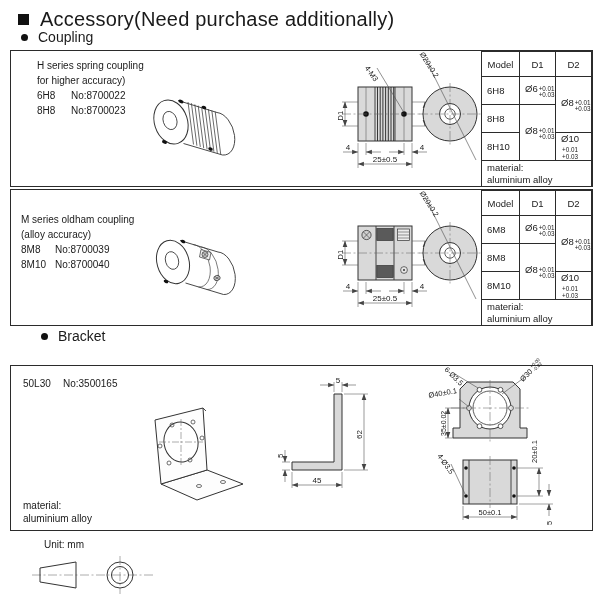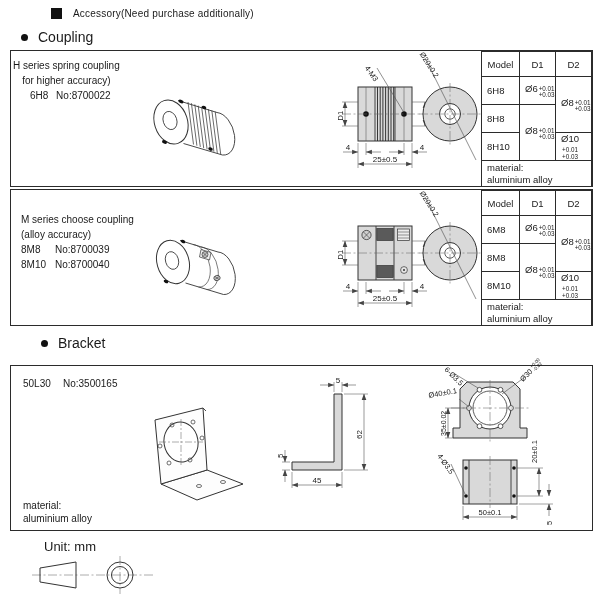--- a/index.html
+++ b/index.html
@@ -1,19 +1,19 @@
 <!DOCTYPE html>
 <html><head>
 <meta charset="utf-8">
 <style>
   html,body{margin:0;padding:0;}
   body{width:600px;height:600px;position:relative;background:#fff;
        font-family:"Liberation Sans","DejaVu Sans",sans-serif;color:#1a1a1a;overflow:hidden;}
   .abs{position:absolute;}
-  .titlebar{top:8px;left:18px;display:flex;align-items:flex-start;font-size:10px;letter-spacing:.2px;margin-left:33px;}
+  .titlebar{top:8px;left:18px;display:flex;align-items:center;font-size:20px;letter-spacing:.2px;}
   .sqbullet{width:11px;height:11px;background:#111;margin-right:11px;flex:0 0 auto;}
   .dotline{display:flex;align-items:center;font-size:14px;}
   .dotbullet{width:7px;height:7px;border-radius:50%;background:#111;margin-right:10px;flex:0 0 auto;}
   .secbox{border:1px solid #2b2b2b;background:#fff;}
   .info{font-size:10px;line-height:15px;}
   .info .mname{display:inline-block;width:34px;}
   table.spec{position:absolute;right:0;top:0;border-collapse:collapse;table-layout:fixed;height:100%;}
   table.spec th,table.spec td{border:1px solid #2b2b2b;font-size:9.5px;font-weight:normal;
       padding:0 0 0 5px;text-align:left;vertical-align:middle;}
   table.spec th{text-align:center;padding:0;}
@@ -24,21 +24,21 @@
       vertical-align:1px;margin-left:1px;}
   td.matcell{line-height:11.5px;font-size:9.5px;}
   svg{position:absolute;overflow:visible;}
   svg text{font-family:"Liberation Sans","DejaVu Sans",sans-serif;fill:#1a1a1a;}
   .thin{stroke:#333;stroke-width:.9;fill:none;}
   .ext{stroke:#555;stroke-width:.55;fill:none;}
   .diml{stroke:#555;stroke-width:.6;fill:none;}
   .lead{stroke:#555;stroke-width:.65;fill:none;}
   .cl{stroke:#666;stroke-width:.55;fill:none;stroke-dasharray:9 2.5 2 2.5;}
   text.dim{font-size:8px;} text.dims{font-size:7.5px;}
-  .unitline{font-size:13px;}
+  .unitline{font-size:10px;}
 </style>
 </head>
 <body>
 
 <svg width="0" height="0" style="position:absolute" aria-hidden="true">
   <defs>
     <marker id="arr" viewBox="0 0 8 8" refX="7.6" refY="4" markerWidth="6.2" markerHeight="6.2" markerUnits="userSpaceOnUse" orient="auto-start-reverse">
       <path d="M0,1 L8,4 L0,7 Z" fill="#444"></path>
     </marker>
   </defs>
@@ -48,24 +48,25 @@
   <span class="sqbullet"></span>
   <span>Accessory(Need purchase additionally)</span>
 </div>
 <div class="abs dotline" style="top:29px;left:21px;">
   <span class="dotbullet"></span>
   <span>Coupling</span>
 </div>
 
 <div class="abs secbox" style="left:10px;top:50px;width:581px;height:135px;">
 
-  <div class="abs info" style="left:2px;top:7px;text-align:center;">
+  <div class="abs info" style="left:26px;top:7px;">
     <div>H series spring coupling</div>
     <div>for higher accuracy)</div>
     <div><span class="mname">6H8</span><span>No:8700022</span></div>
+    <div><span class="mname">8H8</span><span>No:8700023</span></div>
   </div>
 
   <svg style="left:130px;top:34px;" width="100" height="80" viewBox="0 0 100 80">
     <line x1="37" y1="15.5" x2="76" y2="27.5" class="thin"></line>
     <line x1="42.5" y1="58.5" x2="81.5" y2="70" class="thin"></line>
     <path d="M76,27.5 A13.5 21 -18 0 1 81.5,70" class="thin"></path>
     <path d="M47,17 L52.5,59.5 M50.4,18.2 L55.9,60.7 M53.8,19.4 L59.3,61.9 M57.2,20.6 L62.7,63.1 M60.6,21.8 L66.1,64.3 M64,23 L69.5,65.5 M67.4,24.2 L72.9,66.7 M70.8,25.4 L76.3,67.9 M74.2,26.6 L79.7,69.1" stroke="#444" stroke-width=".8"></path>
     <ellipse cx="30" cy="37" rx="16.5" ry="22.5" transform="rotate(-18 30 37)" fill="#fff" stroke="#333"></ellipse>
     <ellipse cx="29" cy="35.5" rx="6.8" ry="9.3" transform="rotate(-18 29 35.5)" fill="#fff" stroke="#333" stroke-width=".8"></ellipse>
     <ellipse cx="40" cy="16.5" rx="2.6" ry="1.7" transform="rotate(22 40 16.5)" fill="#111"></ellipse>
@@ -151,21 +152,21 @@
         <div>aluminium alloy</div>
       </td>
     </tr>
   </tbody>
     </table>
 </div>
 
 <div class="abs secbox" style="left:10px;top:189px;width:581px;height:135px;">
 
   <div class="abs info" style="left:10px;top:22px;">
-    <div>M series choose coupling</div>
+    <div>M series oldham coupling</div>
     <div>(alloy accuracy)</div>
     <div><span class="mname">8M8</span><span>No:8700039</span></div>
     <div><span class="mname">8M10</span><span>No:8700040</span></div>
   </div>
 
   <svg style="left:130px;top:36px;" width="100" height="80" viewBox="0 0 100 80">
     <line x1="39" y1="14.5" x2="77" y2="26" class="thin"></line>
     <line x1="44.5" y1="57" x2="82.5" y2="68.5" class="thin"></line>
     <path d="M77,26 A13 20.5 -16 0 1 82.5,68.5" class="thin"></path>
     <path d="M52,18.5 A13 20.5 -16 0 1 57.5,61" stroke="#444" stroke-width=".7" fill="none"></path>
@@ -257,21 +258,21 @@
     <tr class="mrow">
       <td colspan="3" class="matcell">
         <div>material:</div>
         <div>aluminium alloy</div>
       </td>
     </tr>
   </tbody>
     </table>
 </div>
 
-<div class="abs dotline" style="top:335px;left:21px;padding-left:20px;">
+<div class="abs dotline" style="top:328px;left:21px;padding-left:20px;">
   <span class="dotbullet"></span>
   <span>Bracket</span>
 </div>
 
 <div class="abs secbox" style="left:10px;top:365px;width:581px;height:164px;">
 
   <div class="abs info" style="left:12px;top:10px;">
     <span class="mname" style="width:40px;">50L30</span><span>No:3500165</span>
   </div>
 

